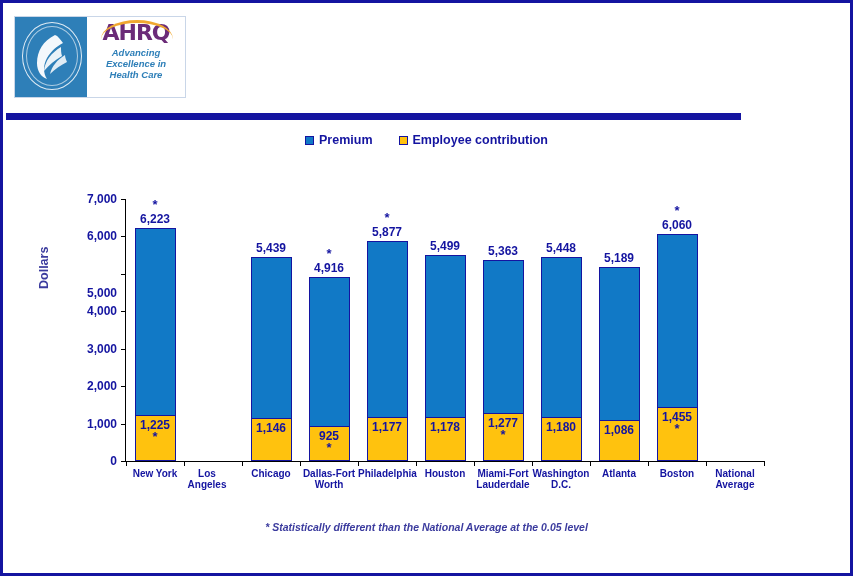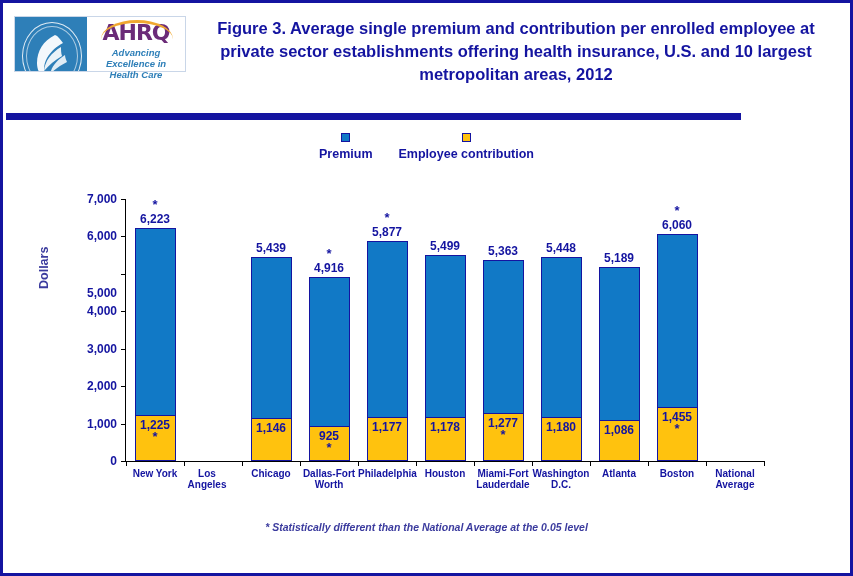--- a/index.html
+++ b/index.html
@@ -23,21 +23,21 @@
   
   #header {
     position: absolute;
     left: 0; top: 0;
     width: 847px;
     height: 104px;
   }
   #logo {
     position: absolute;
     left: 11px; top: 13px;
-    width: 172px; height: 56px;
+    width: 172px; height: 82px;
     display: flex;
     border: 1px solid #c9d6e8;
     box-sizing: border-box;
     background: #ffffff;
   }
   #logo-seal {
     width: 72px;
     background: #2E7FB8;
     position: relative;
     overflow: hidden;
@@ -119,21 +119,21 @@
     left: 0; top: 130px;
     width: 847px;
     display: flex;
     justify-content: center;
     align-items: center;
     gap: 26px;
     font-size: 12.5px;
     font-weight: bold;
     color: #1414A0;
   }
-  .legend-item { display: flex; align-items: center; gap: 5px; flex-direction: column; }
+  .legend-item { display: flex; align-items: center; gap: 5px; }
   .legend-swatch {
     width: 9px; height: 9px;
     border: 1px solid #1414A0;
     box-sizing: border-box;
   }
 
   
   #chart {
     position: absolute;
     left: 0; top: 0;
@@ -292,21 +292,20 @@
         <div id="logo-ahrq">AHRQ</div>
         <div id="logo-arc"></div>
         <div id="logo-tag">
           <span>Advancing</span><br>
           <span>Excellence in</span><br>
           <span>Health Care</span>
         </div>
       </div>
     </div>
 
-    <div id="title">Figure 3. Average single premium and contribution per enrolled employee at private sector establishments offering health insurance, U.S. and 10 largest metropolitan areas, 2012</div>
   </div>
 
   <div id="divider"></div>
 
   <div id="legend">
       <div class="legend-item">
         <span class="legend-swatch" style="background: rgb(17, 121, 198);"></span>
         <span>Premium</span>
       </div>
       <div class="legend-item">

